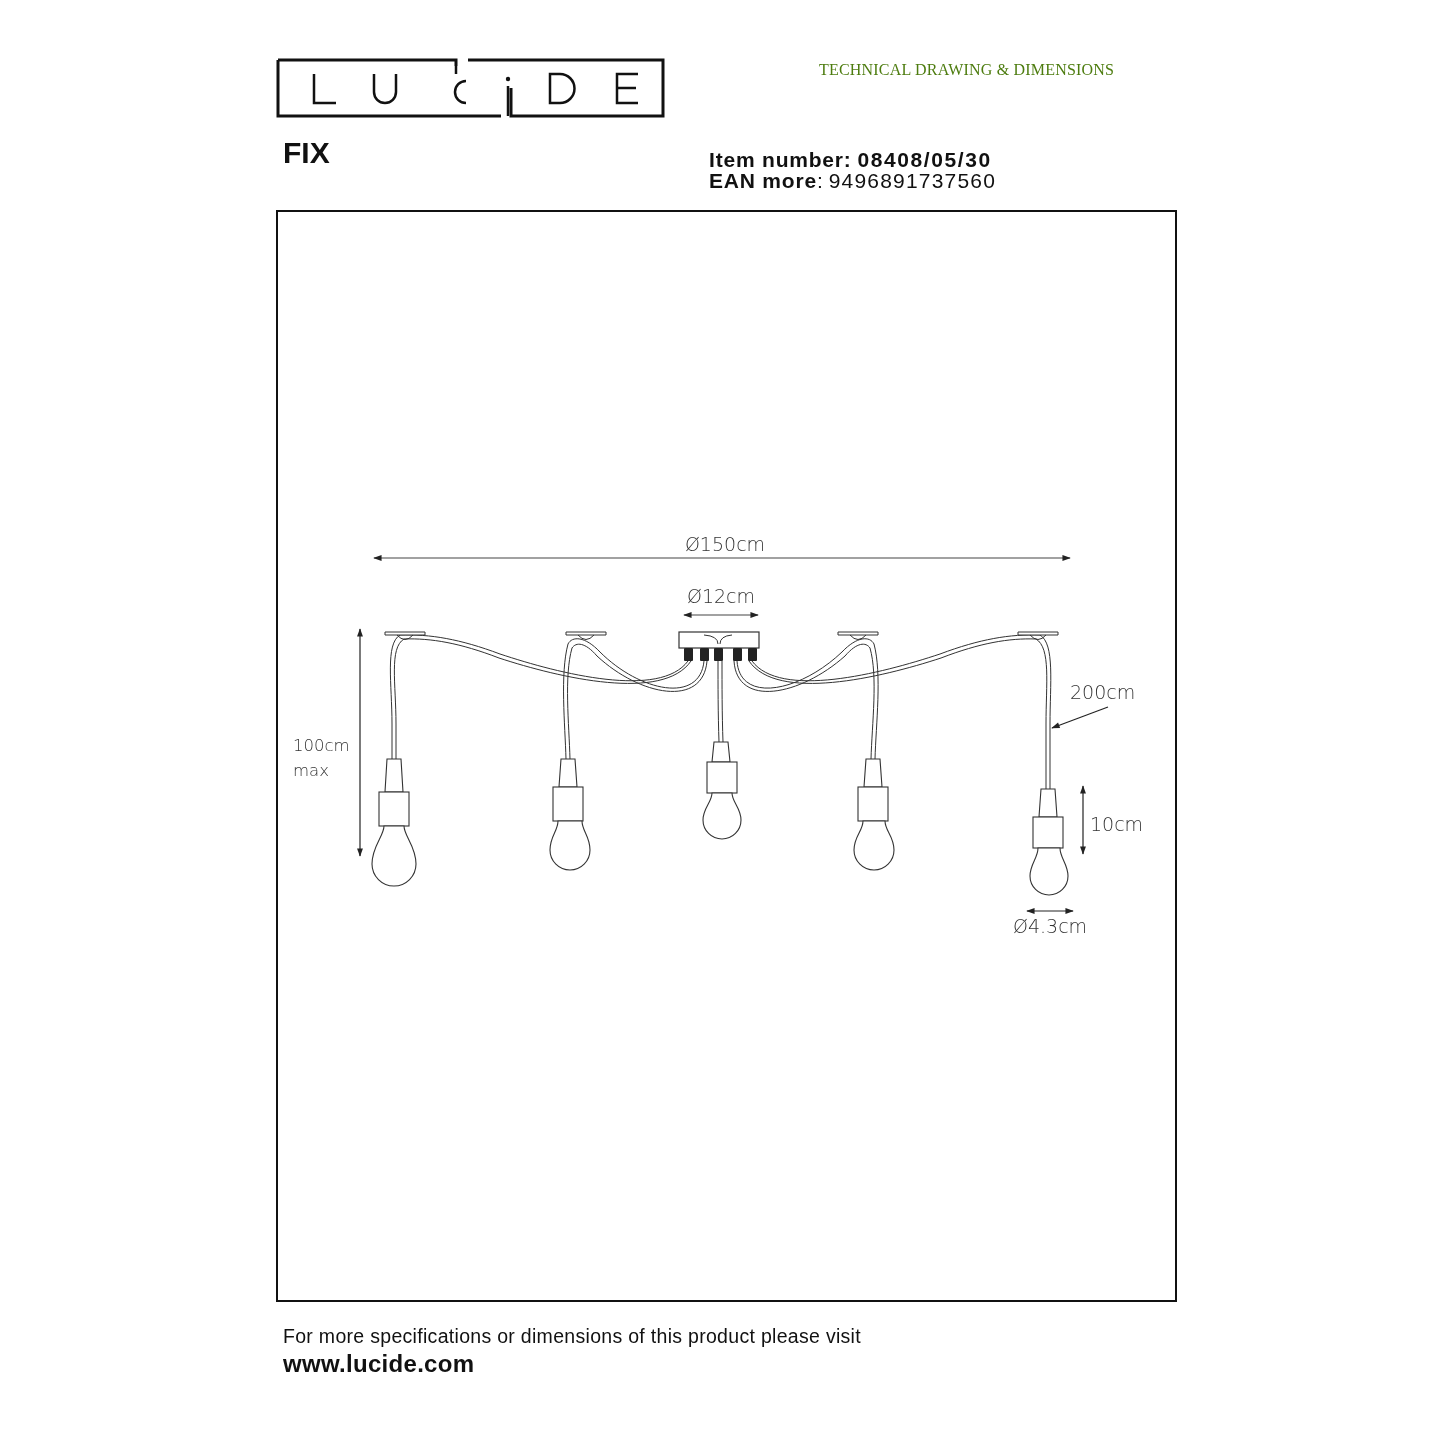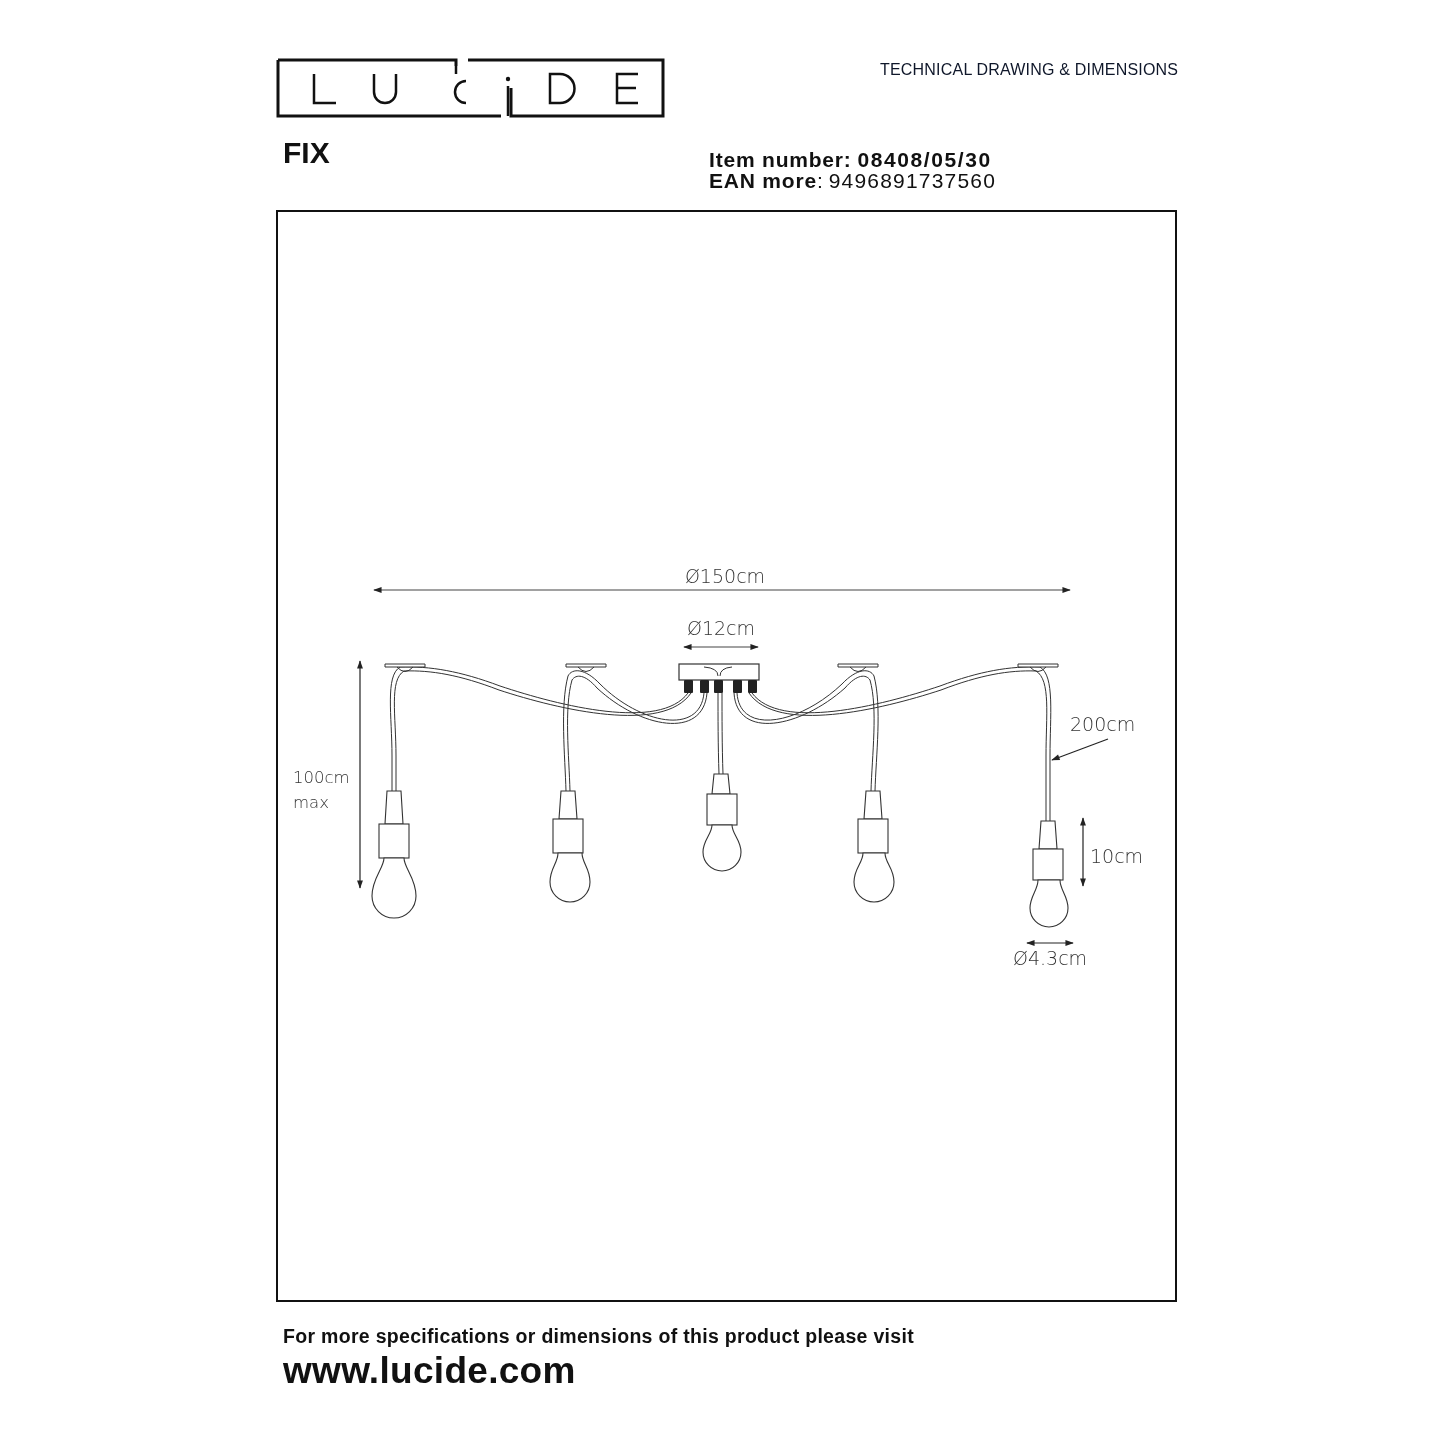--- a/index.html
+++ b/index.html
@@ -1,29 +1,29 @@
 <!DOCTYPE html>
 <html><head>
 <meta charset="utf-8">
 <style>
   html, body { margin:0; padding:0; background:#ffffff; }
   body { width:1445px; height:1445px; position:relative; overflow:hidden; font-family:"Liberation Sans", sans-serif; color:#111; }
   .abs { position:absolute; }
   .logo { left:276px; top:58px; width:389px; height:60px; }
   .logo svg { display:block; }
-  .doc-type { left:880px; top:61px; font-size:16px; letter-spacing:0.2px; color:#0f172a; }
+  .doc-type { left:819px; top:61px; font-size:16px; letter-spacing:0.2px; color:#4d7c0f;font-family:Liberation Serif, serif; }
   .product-name { left:283px; top:136px; font-size:30px; font-weight:bold; color:#111; }
   .item-meta { left:709px; top:149px; font-size:21px; line-height:21px; color:#111; }
   .item-meta .lbl { font-weight:bold; letter-spacing:0.8px; }
   .item-meta .val-bold { font-weight:bold; letter-spacing:1.6px; }
   .item-meta .val { letter-spacing:1.2px; }
   .frame { left:276px; top:210px; width:901px; height:1092px; border:2px solid #111; box-sizing:border-box; }
-  .drawing { left:278px; top:228px; width:997px; height:1088px; }
-  .footer-note { left:283px; top:1325px; font-size:19.5px; font-weight:bold; color:#111; letter-spacing:0.3px; }
-  .footer-url { left:283px; top:1350px; font-size:37px; font-weight:bold; color:#111; letter-spacing:0.3px; }
+  .drawing { left:278px; top:196px; width:997px; height:1088px; }
+  .footer-note { left:283px; top:1325px; font-size:19.5px; font-weight:normal; color:#111; letter-spacing:0.3px; }
+  .footer-url { left:283px; top:1350px; font-size:24px; font-weight:bold; color:#111; letter-spacing:0.3px; }
   .dim-label { font-family:"DejaVu Sans", sans-serif; fill:#333; font-weight:300; }
 </style>
 </head>
 <body>
 
 <div class="abs logo">
   <svg width="389" height="60" viewBox="0 0 389 60">
 
     <path d="M2 2 H180 V8" fill="none" stroke="#111" stroke-width="3"></path>
     <path d="M192 2 H387 V58 H235 V30" fill="none" stroke="#111" stroke-width="3"></path>

